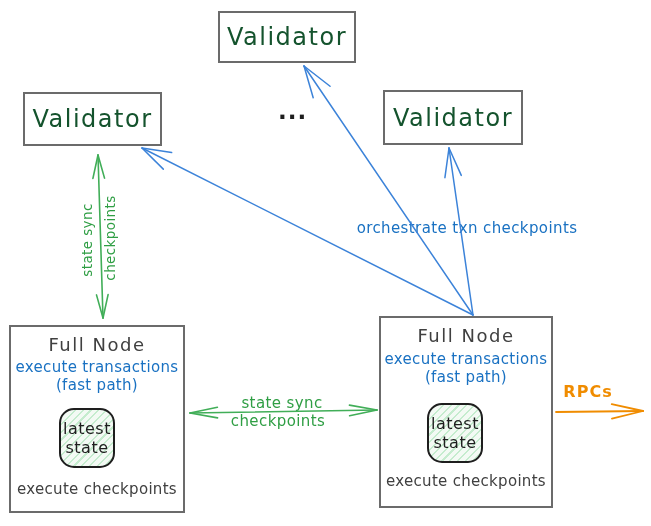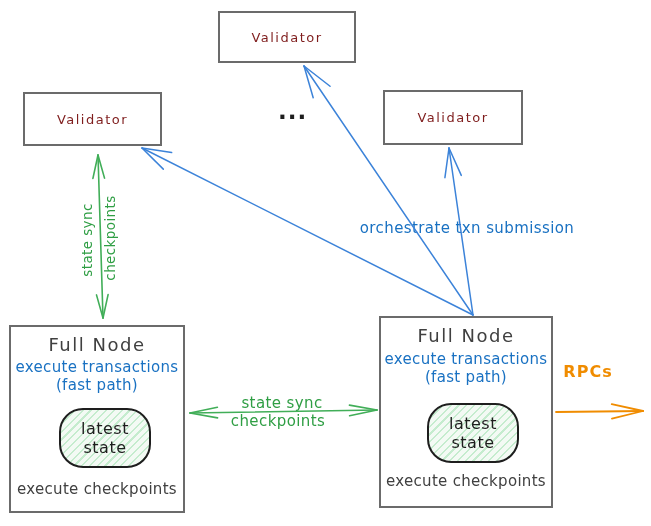--- a/index.html
+++ b/index.html
@@ -5,41 +5,41 @@
   html,body{margin:0;padding:0;background:#fff;}
   .canvas{
     position:relative;width:651px;height:526px;background:#ffffff;
     font-family:"DejaVu Sans",sans-serif;color:#1e1e1e;overflow:hidden;
   }
   .box{
     position:absolute;background:#ffffff;border:2px solid #6b6b6b;
     box-sizing:border-box;display:flex;align-items:center;justify-content:center;
   }
   .validator-label{
-    font-size:13px;letter-spacing:1.5px;color:#7f1d1d;white-space:nowrap;
+    font-size:24px;letter-spacing:1.5px;color:#14532d;white-space:nowrap;
   }
   .ellipsis{
     position:absolute;font-size:23px;font-weight:bold;color:#1e1e1e;letter-spacing:1px;
   }
   .fn-box{display:block;}
   .fn-title{
     position:absolute;left:0;right:0;text-align:center;
     font-size:18px;letter-spacing:1.5px;color:#404040;white-space:nowrap;
   }
   .fn-blue{
     position:absolute;left:0;right:0;text-align:center;
     font-size:15px;letter-spacing:0.3px;color:#1971c2;white-space:nowrap;
   }
   .fn-green{
     position:absolute;left:0;right:0;text-align:center;
     font-size:15px;letter-spacing:0.3px;color:#404040;white-space:nowrap;
   }
   .state-box{
-    position:absolute;width:92px;height:60px;box-sizing:border-box;
-    border:2px solid #1e1e1e;border-radius:24px;
+    position:absolute;width:56px;height:60px;box-sizing:border-box;
+    border:2px solid #1e1e1e;border-radius:15px;
     background:repeating-linear-gradient(135deg,#f3faf4 0px,#f3faf4 4px,#c5ecce 4px,#c5ecce 5.5px);
     display:flex;flex-direction:column;align-items:center;justify-content:center;
   }
   .state-line{font-size:16px;line-height:19px;color:#1e1e1e;letter-spacing:0.5px;}
   .float-label{position:absolute;white-space:nowrap;transform:translate(-50%,-50%);}
   .lbl-blue{font-size:15px;color:#1971c2;letter-spacing:0.4px;}
   .lbl-green{font-size:15px;color:#2f9e44;letter-spacing:0.4px;}
   .lbl-green-v{font-size:13.5px;color:#2f9e44;letter-spacing:0.4px;}
   .rot{transform:translate(-50%,-50%) rotate(-90deg);}
   .lbl-orange{font-size:16px;font-weight:bold;color:#f08c00;letter-spacing:1px;}
@@ -79,29 +79,29 @@
     <div class="fn-title" style="top:7px;">Full Node</div>
     <div class="fn-blue" style="top:32px;">execute transactions</div>
     <div class="fn-blue" style="top:50px;">(fast path)</div>
     <div class="state-box" style="left:46px;top:85px;">
       <div class="state-line">latest</div>
       <div class="state-line">state</div>
     </div>
     <div class="fn-green" style="top:154px;">execute checkpoints</div>
   </div>
 
-  <div class="float-label lbl-blue" style="left:467px;top:228px;">orchestrate txn submission</div>
+  <div class="float-label lbl-blue" style="left:467px;top:228px;">orchestrate txn checkpoints</div>
 
   <div class="float-label lbl-green-v rot" style="left:87px;top:240px;">state sync</div>
   <div class="float-label lbl-green-v rot" style="left:110px;top:238px;">checkpoints</div>
 
   <div class="float-label lbl-green" style="left:282px;top:403px;">state sync</div>
   <div class="float-label lbl-green" style="left:278px;top:421px;">checkpoints</div>
 
-  <div class="float-label lbl-orange" style="left:588px;top:371px;">RPCs</div>
+  <div class="float-label lbl-orange" style="left:588px;top:391px;">RPCs</div>
 
   <svg class="edges" width="651" height="526" viewBox="0 0 651 526">
       <g>
         <line x1="473" y1="315" x2="304" y2="66" stroke="#3c83d9" stroke-width="1.5" stroke-linecap="round"></line>
         <line x1="304" y1="66" x2="313.18752431139234" y2="97.69525827355844" stroke="#3c83d9" stroke-width="1.5" stroke-linecap="round"></line>
         <line x1="304" y1="66" x2="330.06286868494806" y2="86.24171128909694" stroke="#3c83d9" stroke-width="1.5" stroke-linecap="round"></line>
       </g>
       <g>
         <line x1="473" y1="315" x2="142" y2="148" stroke="#3c83d9" stroke-width="1.5" stroke-linecap="round"></line>
         <line x1="142" y1="148" x2="163.29730500957174" y2="169.12876710386269" stroke="#3c83d9" stroke-width="1.5" stroke-linecap="round"></line>

